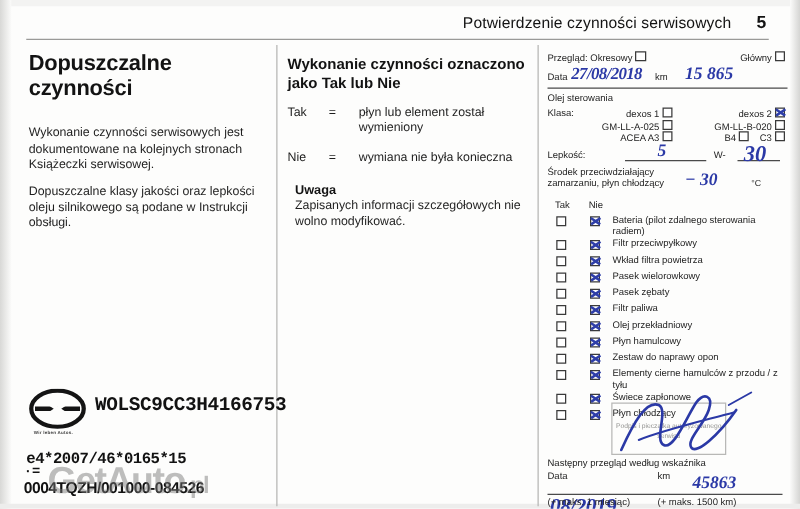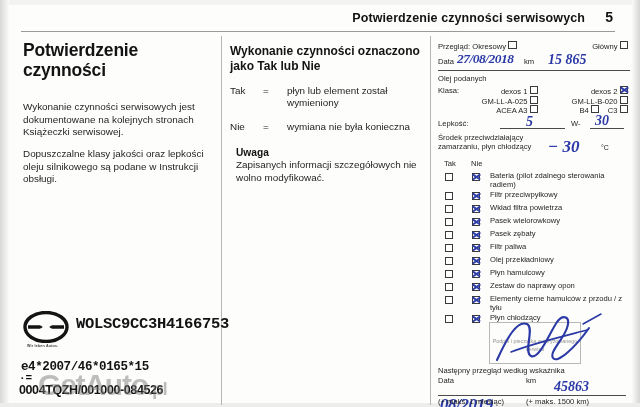--- a/index.html
+++ b/index.html
@@ -46,21 +46,21 @@
   
   .header {
     position: absolute;
     left: 9px; top: 5px;
     width: 622px; height: 27px;
   }
   .header-title {
     position: absolute;
     right: 46px; top: 6px;
     font-size: 12.5px;
-    font-weight: bold;
+    font-weight: normal;
     letter-spacing: 0.1px;
     color: #131313;
     white-space: nowrap;
   }
   .header-page {
     position: absolute;
     right: 18px; top: 4px;
     font-size: 14px;
     font-weight: bold;
     color: #131313;
@@ -288,29 +288,29 @@
     position: absolute; left: 62px; top: 11px; width: 65px; height: 1px; background: #4a4a4a;
   }
   .lepkosc-row .w-lbl { position: absolute; left: 133px; top: 2px; }
   .lepkosc-row .underline2 {
     position: absolute; left: 152px; top: 11px; width: 34px; height: 1px; background: #4a4a4a;
   }
   .lepkosc-row .hw-visc {
     position: absolute; left: 88px; top: -3px; font-size: 14px;
   }
   .lepkosc-row .hw-visc2 {
-    position: absolute; left: 157px; top: -4px; font-size: 14px;
+    position: absolute; left: 157px; top: -4px; font-size: 18px;
   }
 
   .srodek {
     position: absolute; left: 0; top: 92px; width: 192px;
   }
   .srodek .s-txt { line-height: 1.25; width: 108px; }
   .srodek .hw-temp {
-    position: absolute; left: 110px; top: 4px; font-size: 17px;
+    position: absolute; left: 110px; top: 4px; font-size: 14px;
   }
   .srodek .deg { position: absolute; left: 163px; top: 11px; font-size: 7px; }
 
   .taknie-hdr {
     position: absolute; left: 0; top: 118px; width: 192px;
   }
   .taknie-hdr .t-tak { position: absolute; left: 6px; top: 0; }
   .taknie-hdr .t-nie { position: absolute; left: 33px; top: 0; }
 
   .check-list {
@@ -375,21 +375,21 @@
     <div class="header-title">Potwierdzenie czynności serwisowych</div>
     <div class="header-page">5</div>
   </div>
   <div class="header-rule"></div>
 
   <div class="divider d1"></div>
   <div class="divider d2"></div>
 
   <div class="col-left">
     <div class="doc-title">
-      <div>Potwierdzenie</div>
+      <div>Dopuszczalne</div>
       <div>czynności</div>
     </div>
     <div class="body-para first">Wykonanie czynności serwisowych jest dokumentowane na kolejnych stronach Książeczki serwisowej.</div>
     <div class="body-para">Dopuszczalne klasy jakości oraz lepkości oleju silnikowego są podane w Instrukcji obsługi.</div>
   </div>
 
   <div class="logo-block">
     <div class="opel-mark">
       <svg width="46" height="32" viewBox="0 0 46 32">
         <ellipse cx="23" cy="16" rx="21" ry="14.5" fill="none" stroke="#141414" stroke-width="3.4"></ellipse>
@@ -443,21 +443,21 @@
       </div>
     </div>
 
     <div class="row-data">
       <span class="d-lbl">Data</span>
       <span class="hw hw-date">27/08/2018</span>
       <span class="km-lbl">km</span>
       <span class="hw hw-km">15 865</span>
     </div>
 
-    <div class="olej-hdr">Olej podanych</div>
+    <div class="olej-hdr">Olej sterowania</div>
 
     <div class="klasa-grid">
       <div class="klasa-row">
         <span class="kl-lbl">Klasa:</span>
         <span class="c1">
           <span>dexos 1</span>
           <span class="cb"></span>
         </span>
         <span class="c2">
           <span>dexos  2</span>
@@ -556,20 +556,25 @@
         <span class="c-lbl">Zestaw do naprawy opon</span>
       </div>
       <div class="chk-row" style="height:19px">
         <span class="cb b-tak"></span>
         <span class="cb checked b-nie"></span>
         <span class="c-lbl">Elementy cierne hamulców z przodu / z tyłu</span>
       </div>
       <div class="chk-row" style="height:13px">
         <span class="cb b-tak"></span>
         <span class="cb checked b-nie"></span>
+        <span class="c-lbl">Świece zapłonowe</span>
+      </div>
+      <div class="chk-row" style="height:13px">
+        <span class="cb b-tak"></span>
+        <span class="cb checked b-nie"></span>
         <span class="c-lbl">Płyn chłodzący</span>
       </div>
     </div>
   </div>
 
   <div class="stamp">Podpis i pieczątka autoryzowanego serwisu</div>
   <div class="sig">
     <svg width="120" height="62" viewBox="0 0 120 62">
       <path d="M10 52 C20 30, 30 12, 40 16 C48 20, 36 44, 44 48 C52 52, 62 26, 70 14 C76 6, 84 8, 80 20 C76 32, 62 44, 66 50 C70 56, 88 40, 102 20" fill="none" stroke="#2b39a6" stroke-width="2.1" stroke-linecap="round"></path>
       <path d="M24 44 C44 36, 70 30, 100 22" fill="none" stroke="#2b39a6" stroke-width="1.6" stroke-linecap="round"></path>

